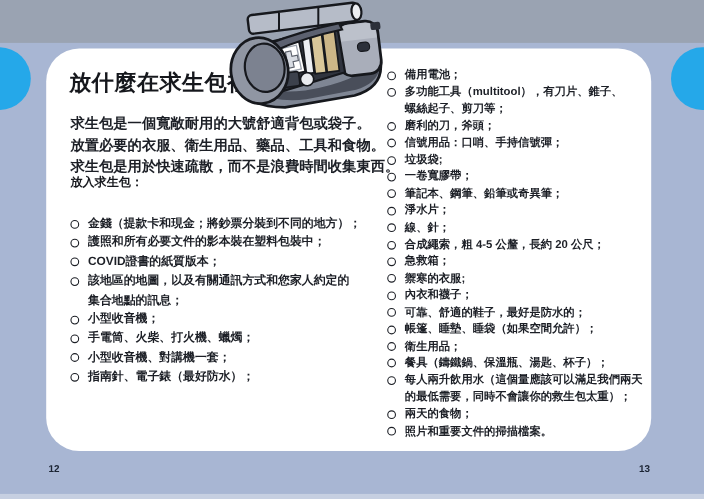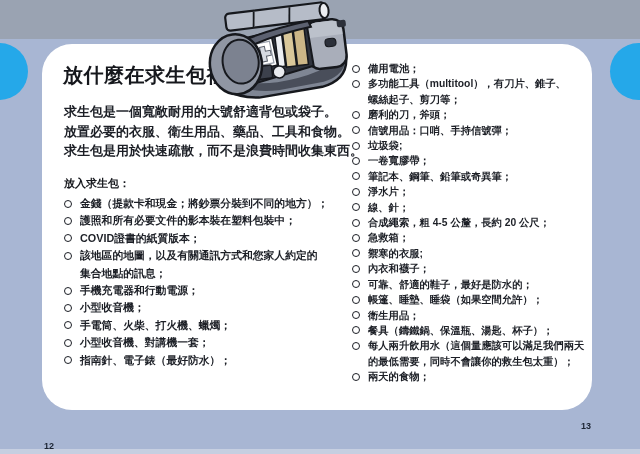--- a/index.html
+++ b/index.html
@@ -34,21 +34,21 @@
     position:absolute; left:21px; top:18px;
     font-size:20px; font-weight:700; color:#15171c; letter-spacing:0.5px;
     white-space:nowrap;
   }
   .intro {
     position:absolute; left:22px; top:58px; width:300px;
     font-size:13px; font-weight:600; color:#1c1f26; line-height:19.5px;
     white-space:pre-line;
   }
   .list-heading {
-    position:absolute; left:22px; top:132px;
+    position:absolute; left:22px; top:114px;
     font-size:11px; font-weight:700; color:#15171c;
   }
   .kit-list { position:absolute; list-style:none; }
   .kit-list.left-col  { left:22px;  top:151px; width:300px; }
   .kit-list.right-col { left:310px; top:17px;  width:252px; }
   .kit-list li {
     display:flex; align-items:flex-start;
     font-weight:600; color:#1c1f26;
   }
   .left-col  li { font-size:10.8px; line-height:17.4px; }
@@ -57,21 +57,21 @@
     flex:0 0 auto; width:8px; height:8px; border-radius:50%;
     border:1.4px solid #1c1f26; background:#fff; margin-right:8px;
   }
   .left-col  .bullet { margin-top:4.5px; }
   .right-col .bullet { margin-top:3.5px; }
   .item-text { white-space:pre-line; }
 
   .page-number {
     position:absolute; font-size:9px; font-weight:700; color:#1b2433;
   }
-  .page-number.left  { left:44px;  top:441px; }
+  .page-number.left  { left:44px;  top:421px; }
   .page-number.right { left:581px; top:421px; }
 
   .backpack {
     position:absolute; left:202px; top:-2px; width:152px; height:106px;
   }
 </style>
 </head>
 <body>
 
 <div class="spread">
@@ -99,24 +99,20 @@
           <span class="bullet"></span>
           <span class="item-text">COVID證書的紙質版本；</span>
         </li>
       <li>
           <span class="bullet"></span>
           <span class="item-text">該地區的地圖，以及有關通訊方式和您家人約定的
 集合地點的訊息；</span>
         </li>
       <li>
           <span class="bullet"></span>
-          <span class="item-text">手機充電器和行動電源；</span>
-        </li>
-      <li>
-          <span class="bullet"></span>
           <span class="item-text">小型收音機；</span>
         </li>
       <li>
           <span class="bullet"></span>
           <span class="item-text">手電筒、火柴、打火機、蠟燭；</span>
         </li>
       <li>
           <span class="bullet"></span>
           <span class="item-text">小型收音機、對講機一套；</span>
         </li>
@@ -197,20 +193,24 @@
           <span class="item-text">餐具（鑄鐵鍋、保溫瓶、湯匙、杯子）；</span>
         </li>
       <li>
           <span class="bullet"></span>
           <span class="item-text">每人兩升飲用水（這個量應該可以滿足我們兩天
 的最低需要，同時不會讓你的救生包太重）；</span>
         </li>
       <li>
           <span class="bullet"></span>
           <span class="item-text">兩天的食物；</span>
+        </li>
+      <li>
+          <span class="bullet"></span>
+          <span class="item-text">照片和重要文件的掃描檔案。</span>
         </li>
     </ul>
   </div>
 
   <svg class="backpack" viewBox="0 0 152 106" aria-hidden="true">
     <g transform="rotate(-7 76 56)">
 
       <g>
         <rect x="28" y="10" width="100" height="17" rx="4" fill="#b6bcc8" stroke="#16181d" stroke-width="2.2"></rect>
         <line x1="57" y1="11" x2="55" y2="27" stroke="#16181d" stroke-width="1.8"></line>

